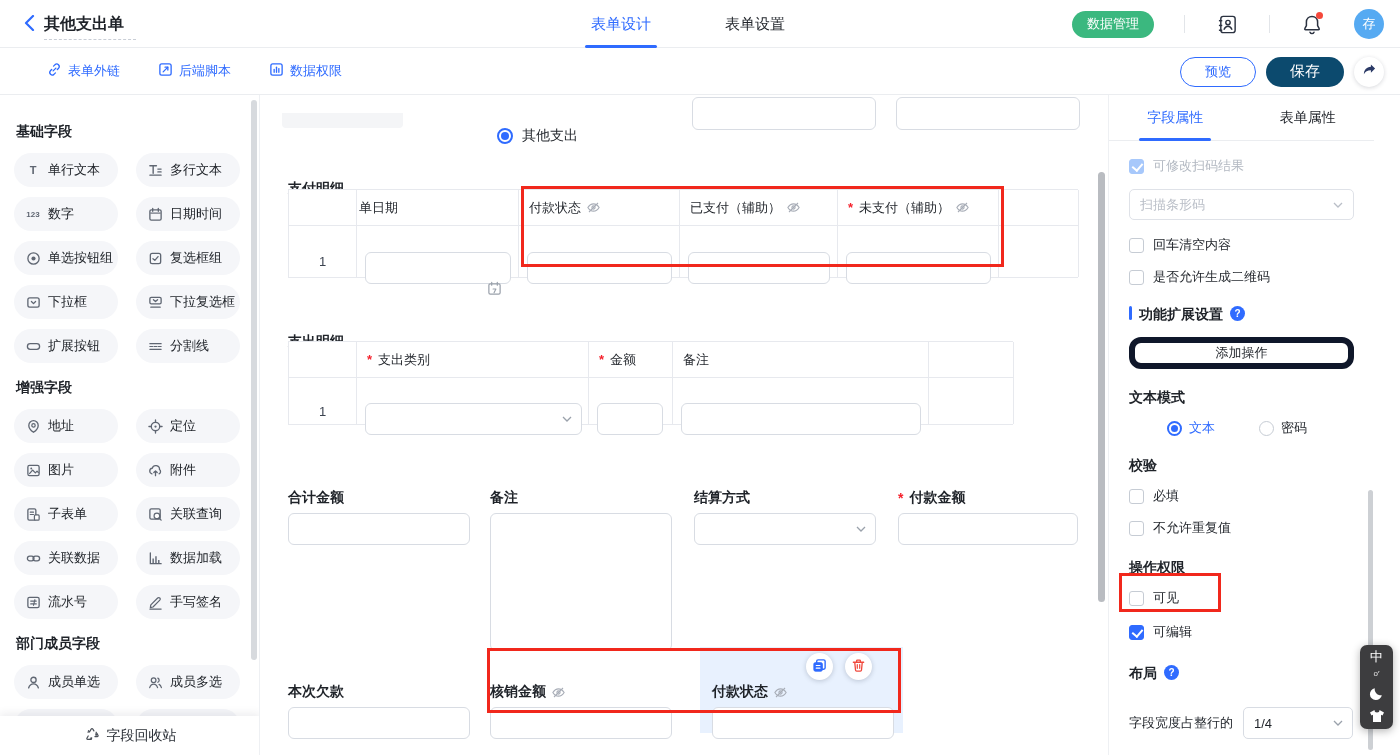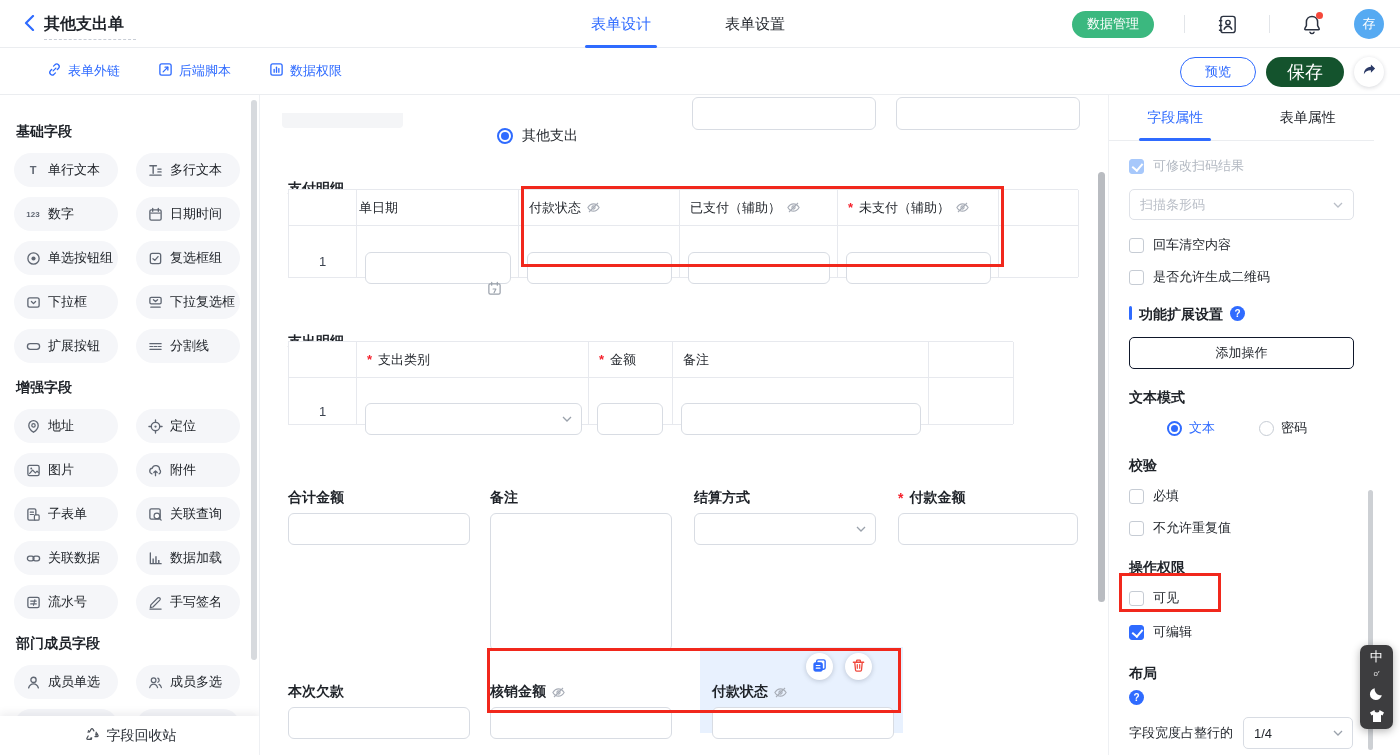--- a/index.html
+++ b/index.html
@@ -23,21 +23,21 @@
   .bell-dot{position:absolute;right:1px;top:0;width:7px;height:7px;border-radius:50%;background:#f5483b;}
   .avatar{width:30px;height:30px;border-radius:50%;background:#56aaf2;color:#fff;font-size:13px;display:flex;align-items:center;justify-content:center;cursor:pointer;}
 
   
   .toolbar{position:absolute;left:0;top:48px;width:1400px;height:47px;background:#fff;border-bottom:1px solid #ebedf0;display:flex;align-items:center;padding-left:25px;}
   .tlinks{display:flex;align-items:center;gap:38px;margin-left:22px;}
   .tlink{display:flex;align-items:center;gap:6px;color:#2f6bff;font-size:13px;cursor:pointer;}
   .tlink svg{width:15px;height:15px;}
   .tright{position:absolute;right:16px;top:0;height:47px;display:flex;align-items:center;gap:10px;}
   .btn-outline{height:30px;min-width:76px;padding:0 20px;border-radius:16px;border:1px solid #2f6bff;background:#fff;color:#2f6bff;font-size:13px;display:flex;align-items:center;justify-content:center;cursor:pointer;}
-  .btn-primary{height:30px;min-width:78px;padding:0 20px;border-radius:16px;border:none;background:#14532d;color:#fff;font-size:18px;display:flex;align-items:center;justify-content:center;cursor:pointer;}
+  .btn-primary{height:30px;min-width:78px;padding:0 20px;border-radius:16px;border:none;background:#0c4a6e;color:#fff;font-size:15px;display:flex;align-items:center;justify-content:center;cursor:pointer;}
   .btn-share{width:30px;height:30px;border-radius:50%;background:#fff;box-shadow:0 1px 4px rgba(31,41,61,.18);display:flex;align-items:center;justify-content:center;color:#2b3a66;cursor:pointer;}
 
   
   .sidebar{position:absolute;left:0;top:95px;width:260px;height:660px;background:#fff;border-right:1px solid #eef0f3;overflow:hidden;}
   .sb-inner{padding:18px 14px 0 14px;}
   .group-title{font-size:14px;font-weight:700;color:#1f2329;margin:10px 0 12px 2px;}
   .pill-grid{display:grid;grid-template-columns:104px 104px;column-gap:18px;row-gap:10px;margin-bottom:16px;}
   .pill{height:34px;border-radius:17px;background:#f5f6f9;display:flex;align-items:center;padding-left:11px;gap:7px;cursor:pointer;}
   .pic{width:16px;height:16px;color:#5f6672;display:flex;align-items:center;justify-content:center;flex:0 0 auto;}
   .pic svg{width:15px;height:15px;}
@@ -81,21 +81,21 @@
   .cb.checked::after,.cb.discheck::after{content:"";position:absolute;left:4px;top:1px;width:5px;height:8px;border:solid #fff;border-width:0 2px 2px 0;transform:rotate(40deg);}
   .cb.discheck{background:#a7c8fb;border-color:#a7c8fb;}
   .cblabel{font-size:13px;color:#1f2329;}
   .cblabel.dis{color:#b3b9c2;}
   .psel{height:31px;border:1px solid #dfe2e8;border-radius:5px;display:flex;align-items:center;padding:0 10px;color:#b9bec7;font-size:13px;position:relative;margin-bottom:16px;background:#fff;}
   .psel .chev{position:absolute;right:10px;top:50%;margin-top:-3px;color:#b9bec7;}
   .sect{display:flex;align-items:flex-start;gap:7px;margin:6px 0 13px 0;}
   .sect-bar{width:3px;height:14px;background:#2f6bff;border-radius:2px;}
   .sect-title{font-size:14px;font-weight:700;color:#1f2329;}
   .qicon{width:15px;height:15px;border-radius:50%;background:#2f6bff;color:#fff;font-size:10px;font-weight:700;display:flex;align-items:center;justify-content:center;cursor:pointer;}
-  .btn-add{width:100%;height:32px;border:1px solid #0f172a;border-radius:5px;background:#fff;font-size:13px;color:#1f2329;display:flex;align-items:center;justify-content:center;cursor:pointer;margin-bottom:20px;}
+  .btn-add{width:100%;height:32px;border:6px solid #0f172a;border-radius:12px;background:#fff;font-size:13px;color:#1f2329;display:flex;align-items:center;justify-content:center;cursor:pointer;margin-bottom:20px;}
   .ptitle{font-size:14px;font-weight:700;color:#1f2329;margin:4px 0 12px 0;}
   .pradios{display:flex;gap:44px;margin:0 0 20px 38px;}
   .pradio{display:flex;align-items:center;gap:7px;cursor:pointer;font-size:13px;color:#1f2329;}
   .rdot{width:15px;height:15px;border-radius:50%;border:1px solid #c6ccd4;background:#fff;position:relative;}
   .pradio.on{color:#2f6bff;}
   .pradio.on .rdot{border:2px solid #2f6bff;}
   .pradio.on .rdot::after{content:"";position:absolute;left:50%;top:50%;width:7px;height:7px;margin:-3.5px 0 0 -3.5px;border-radius:50%;background:#2f6bff;}
   .layout-row{display:flex;align-items:center;gap:10px;margin-top:2px;}
   .layout-label{font-size:13px;color:#1f2329;white-space:nowrap;}
   .wsel{width:110px;height:32px;border:1px solid #d8dce3;border-radius:5px;display:flex;align-items:center;padding:0 10px;font-size:13px;color:#1f2329;position:relative;background:#fff;}
@@ -668,21 +668,21 @@
       <div class="ptitle">操作权限</div>
       <div class="cbrow" style="margin:6px 0 16px 0;">
         <span class="cb"></span>
         <span class="cblabel">可见</span>
       </div>
       <div class="cbrow" style="margin-bottom:24px;">
         <span class="cb checked"></span>
         <span class="cblabel">可编辑</span>
       </div>
 
-      <div class="sect" style="margin-bottom:12px;flex-direction:column;">
+      <div class="sect" style="margin-bottom:24px;">
         <span class="sect-title">布局</span>
         <span class="qicon">?</span>
       </div>
       <div class="layout-row">
         <span class="layout-label">字段宽度占整行的</span>
         <div class="wsel">
           <span>1/4</span>
           <span class="chev">
               <svg width="10" height="6" viewBox="0 0 10 6">
                 <path d="M1 1l4 4 4-4" fill="none" stroke="currentColor" stroke-width="1.3"></path>

